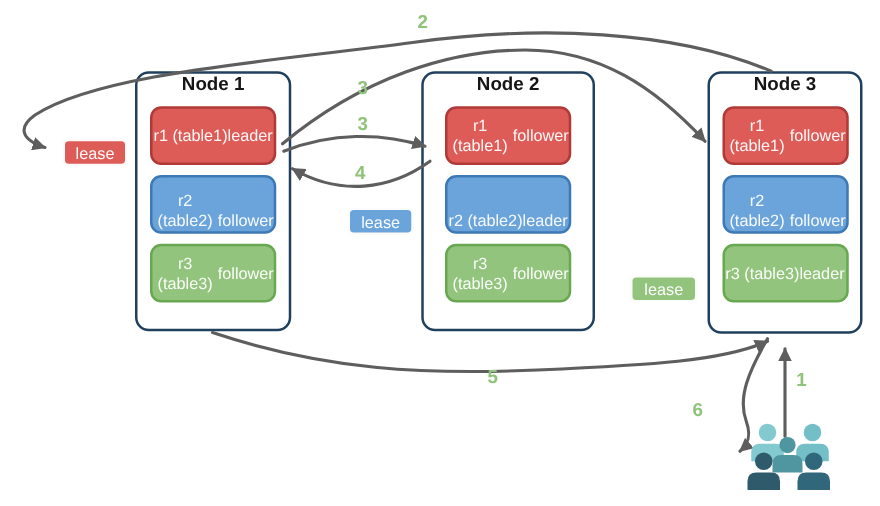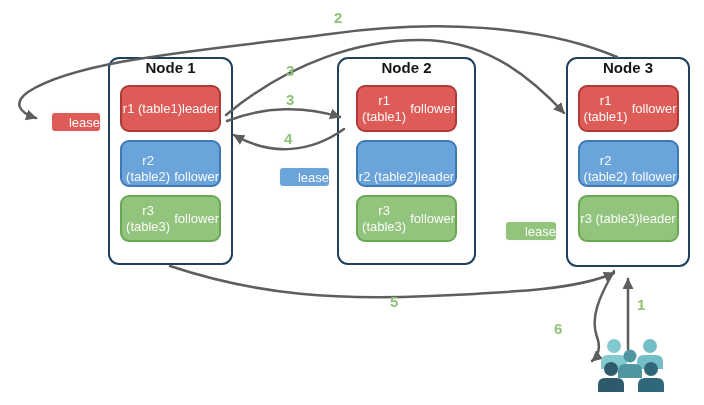--- a/index.html
+++ b/index.html
@@ -21,21 +21,21 @@
     width:101px; height:47px; margin-top:8px; border-radius:9px;
     border:2px solid; box-sizing:border-box;
     display:flex; flex-direction:row; align-items:center; justify-content:center;
     font-size:13px; line-height:16px; color:rgba(255,255,255,0.95); text-align:center;
   }
   .red   { background:#dd5c58; border-color:#b03a37; }
   .blue  { background:#6ba4db; border-color:#3d79b5;align-items:flex-end; }
   .green { background:#93c47d; border-color:#68a850; }
   .lease {
     position:absolute; border-radius:5px; border:2px solid; box-sizing:border-box;
-    display:flex; align-items:center; justify-content:flex-end;
+    display:flex; align-items:center; justify-content:center;
     font-size:13px; color:rgba(255,255,255,0.97); z-index:1;
   }
   #lease-red   { left:50px;  top:111px; width:52px; height:22px; }
   #lease-blue  { left:278px; top:166px; width:53px; height:22px; }
   #lease-green { left:504px; top:220px; width:54px; height:22px; }
   .arrow-layer { position:absolute; left:0; top:0; z-index:2; pointer-events:none; }
   .step {
     position:absolute; font-size:15px; font-weight:bold; color:#8fc379; z-index:3;
   }
   #step-2  { left:334px; top:9px;   }

